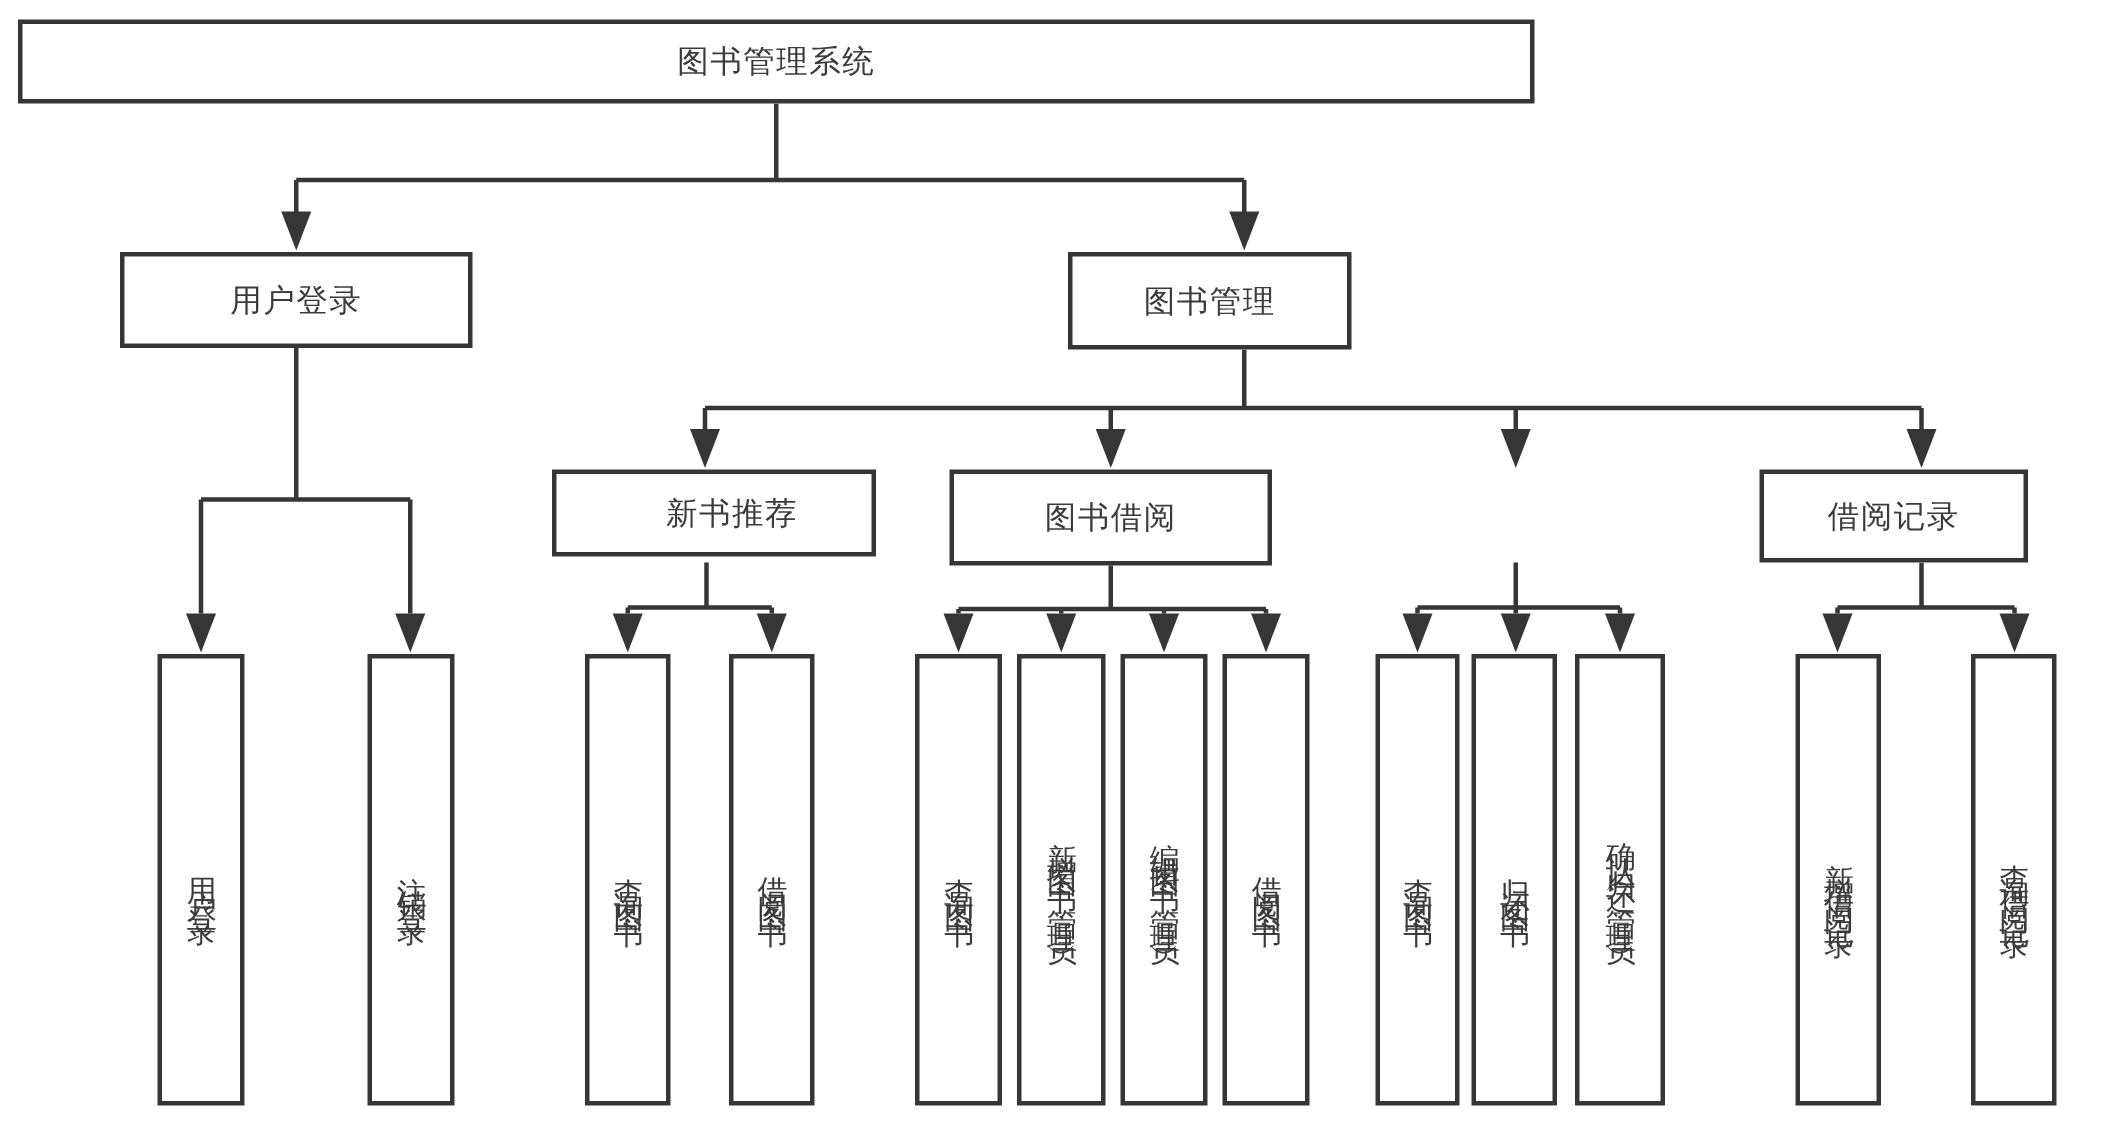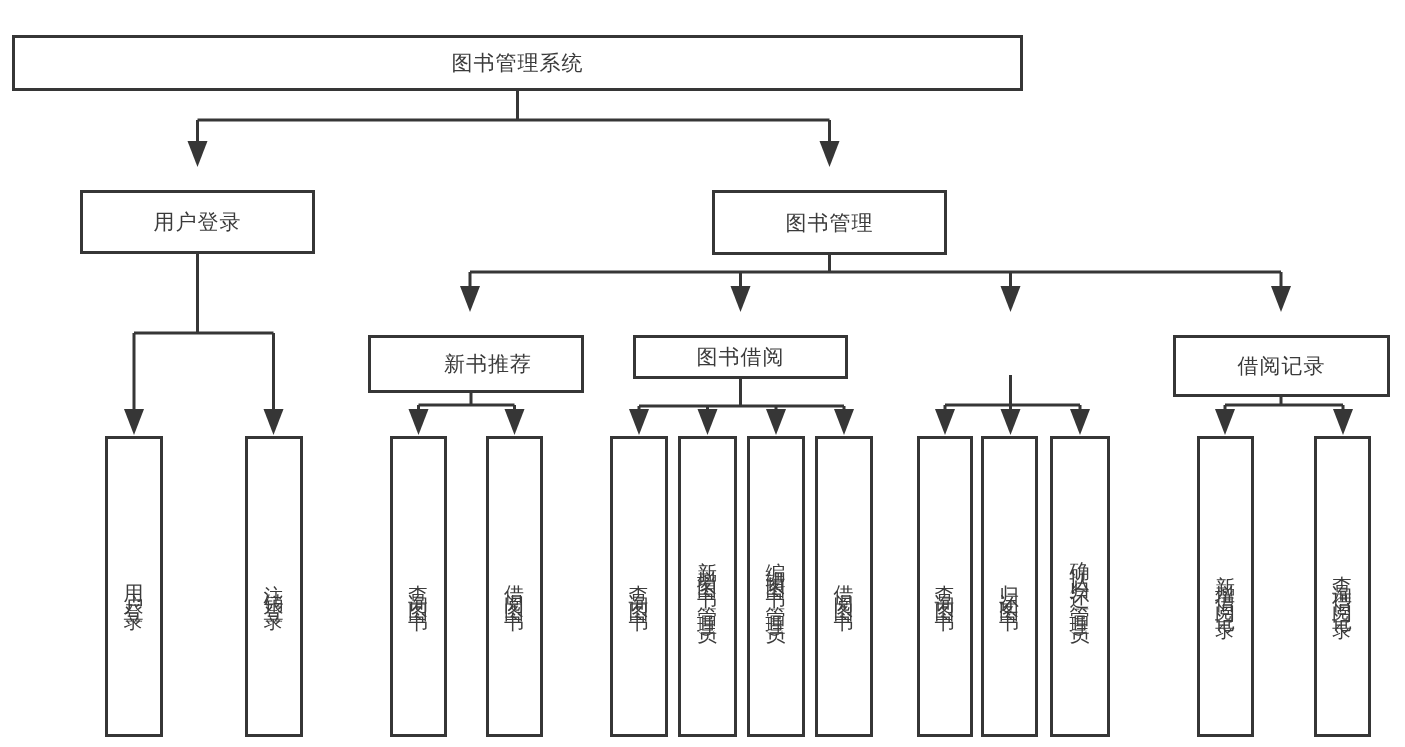--- a/index.html
+++ b/index.html
@@ -24,21 +24,20 @@
     position:absolute;
     background:#fff;
     border:3px solid var(--line);
     display:flex;
     align-items:center;
     justify-content:center;
     color:var(--text);
     font-size:21px;
     letter-spacing:1px;
     z-index:2;
-    margin-top:22px;
   }
   .leaf{
     position:absolute;
     top:436px;
     height:301px;
     background:#fff;
     border:3px solid var(--line);
     display:flex;
     align-items:center;
     justify-content:center;
@@ -110,31 +109,31 @@
     </g>
   </svg>
 
   <div class="box" style="left:12px;top:13px;width:1011px;height:56px;">
     <span>图书管理系统</span>
   </div>
 
   <div class="box" style="left:80px;top:168px;width:235px;height:64px;">
     <span>用户登录</span>
   </div>
-  <div class="box" style="left:712px;top:168px;width:235px;height:65px;">
+  <div class="box" style="left:712px;top:168px;width:189px;height:65px;">
     <span>图书管理</span>
   </div>
 
   <div class="box" style="left:368px;top:313px;width:216px;height:58px;padding-left:24px;">
     <span>新书推荐</span>
   </div>
-  <div class="box" style="left:633px;top:313px;width:215px;height:44px;">
+  <div class="box" style="left:633px;top:313px;width:215px;height:64px;">
     <span>图书借阅</span>
   </div>
-  <div class="box" style="left:1173px;top:313px;width:217px;height:62px;">
+  <div class="box" style="left:1173px;top:313px;width:179px;height:62px;">
     <span>借阅记录</span>
   </div>
 
   <div class="leaf" style="left:105px;width:58px;">
     <span class="v-text">用户登录</span>
   </div>
   <div class="leaf" style="left:245px;width:58px;">
     <span class="v-text">注销登录</span>
   </div>
 

